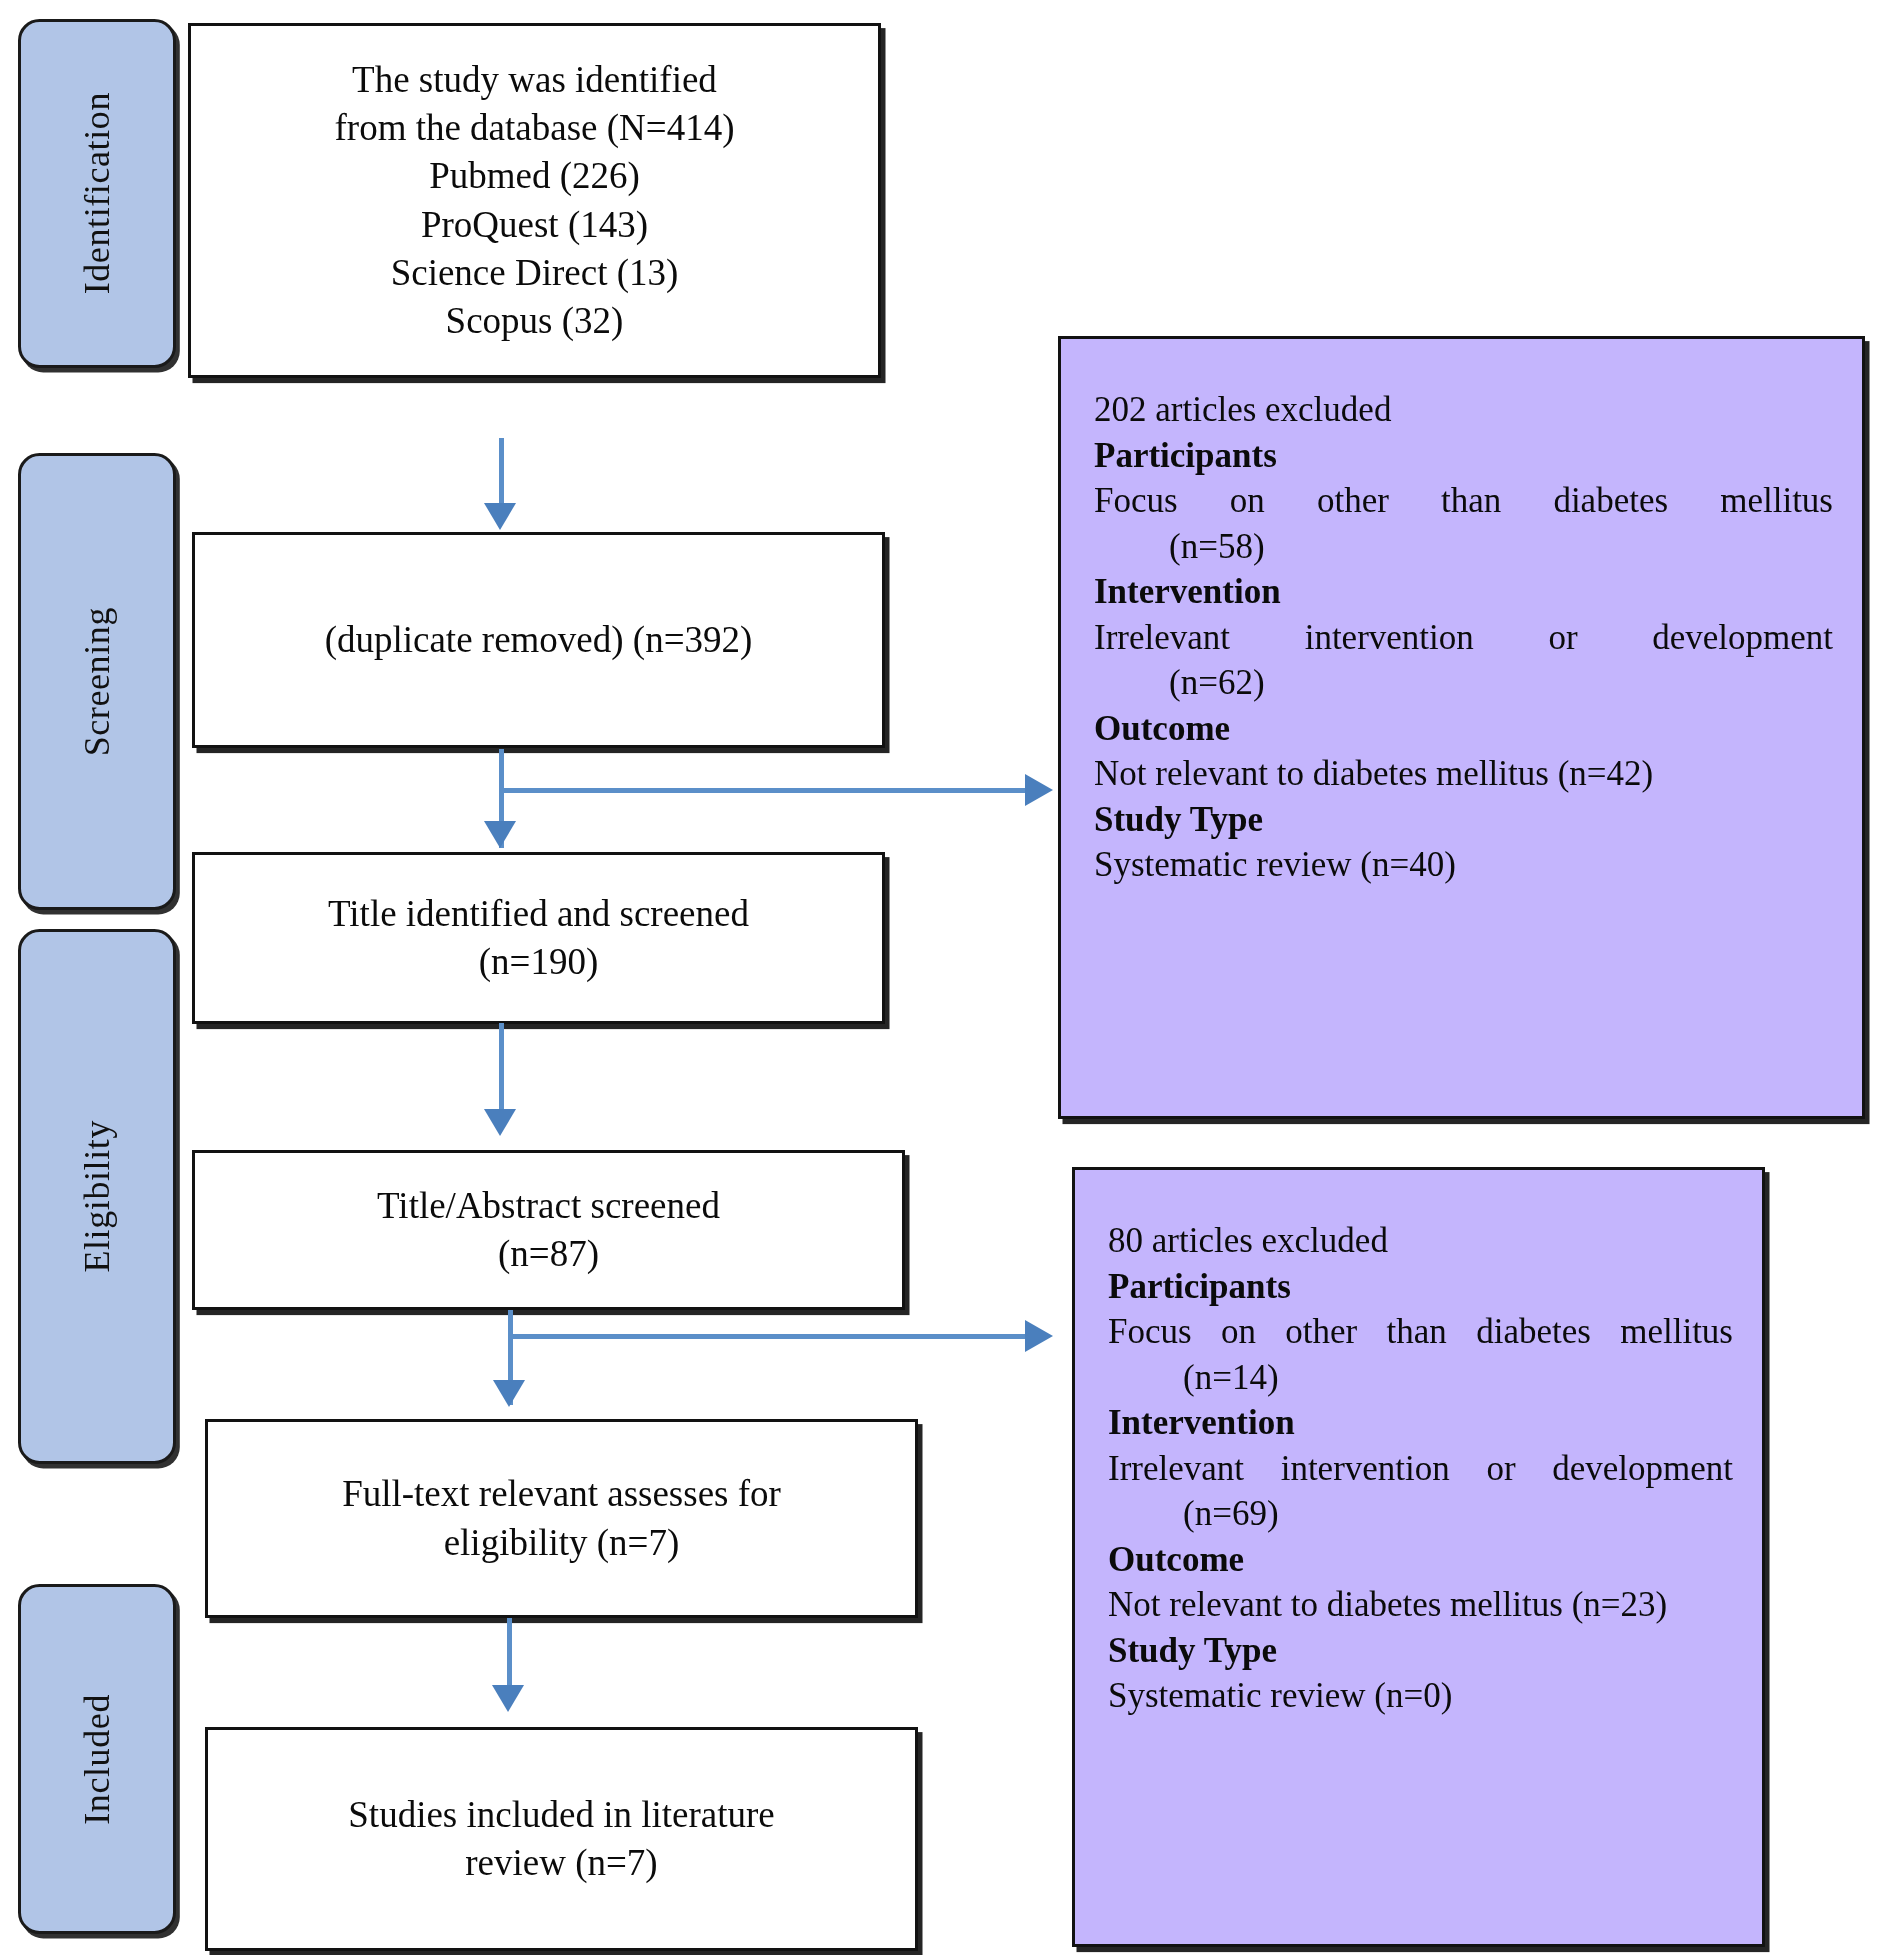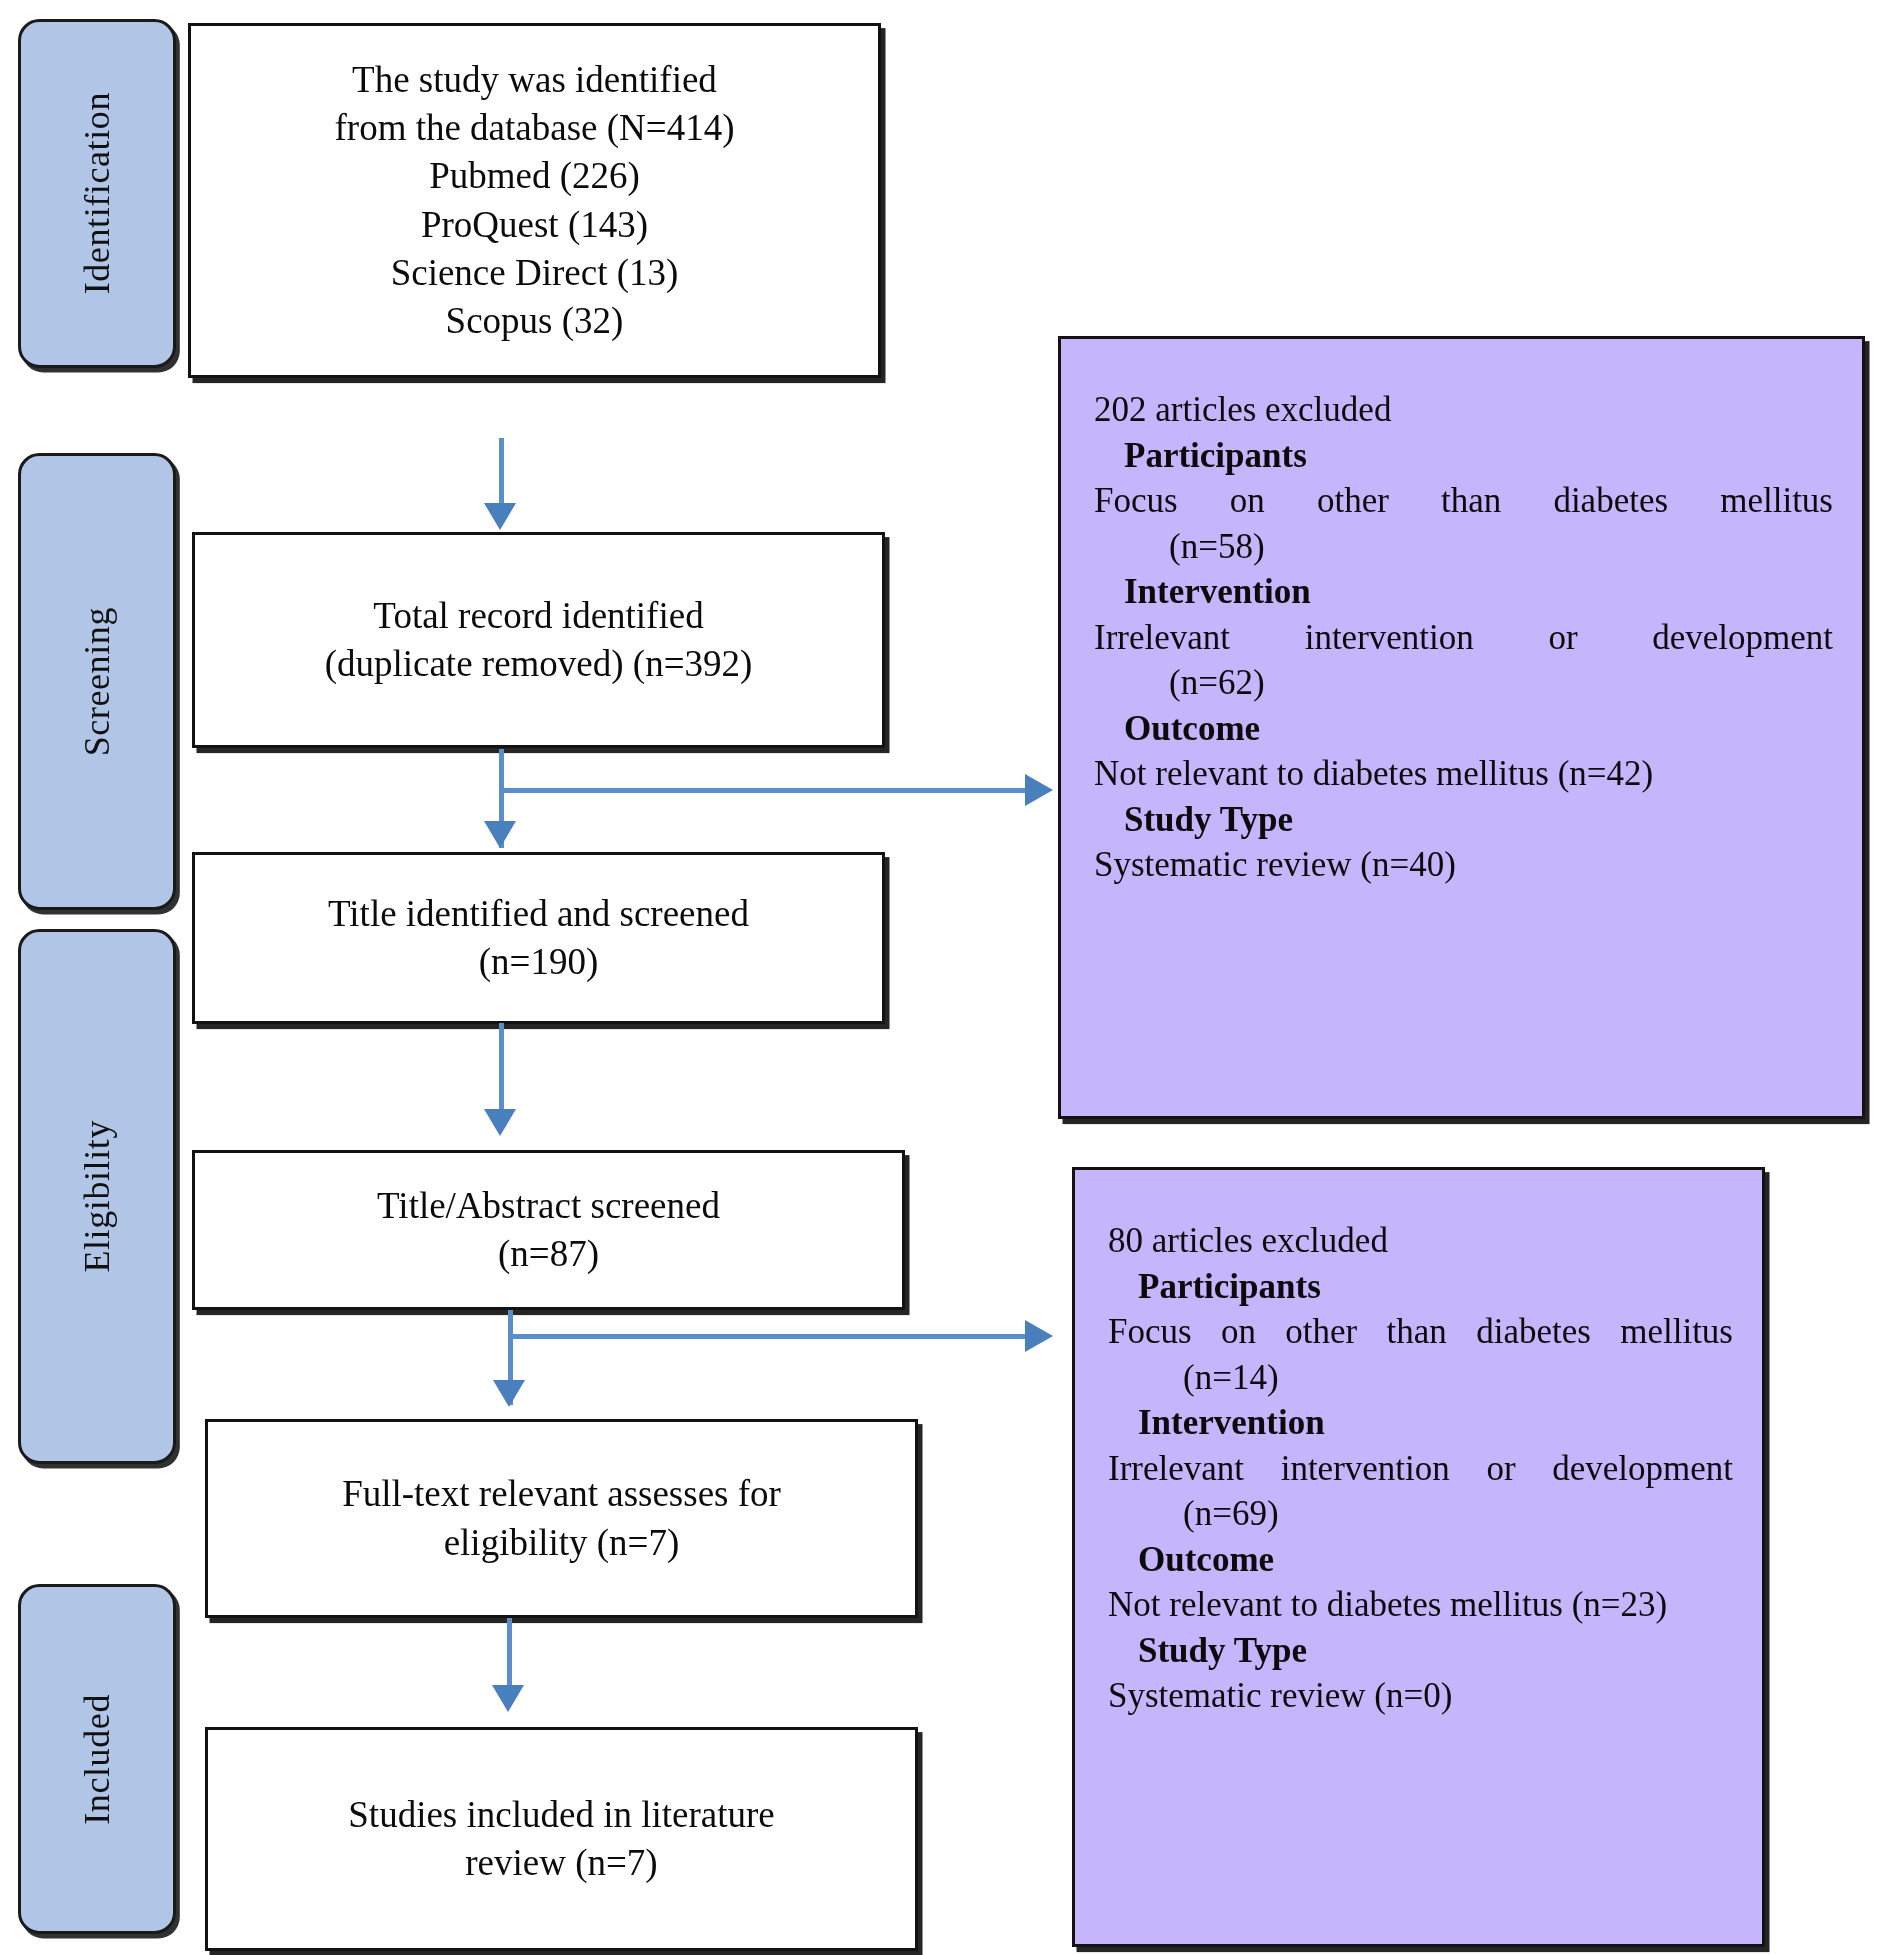--- a/index.html
+++ b/index.html
@@ -69,21 +69,21 @@
   }
   .xbox .xline {
     font-size: 35px;
     line-height: 1.30;
     color: #0b0b0b;
     text-align: justify;
     text-align-last: justify;
     white-space: normal;
   }
   .xbox .xline.plain { text-align: left; text-align-last: left; }
-  .xbox .xline.bold  { font-weight: bold; text-align: left; text-align-last: left; margin-left: 30px; }
+  .xbox .xline.bold  { font-weight: bold; text-align: left; text-align-last: left; }
   .xbox .xline.indent{ text-align: right; text-align-last: left; padding-left: 75px; }
 
   
   .vline {
     position: absolute;
     width: 4.5px;
     background: #5b8fc9;
   }
   .hline {
     position: absolute;
@@ -132,21 +132,20 @@
       <div>from the database (N=414)</div>
       <div>Pubmed (226)</div>
       <div>ProQuest (143)</div>
       <div>Science Direct (13)</div>
       <div>Scopus (32)</div>
     </div>
   </div>
 
   <div class="pbox" style="left:192px; top:532px; width:693px; height:216px;">
     <div class="ptext">
-      <div>Total record identified</div>
       <div>(duplicate removed) (n=392)</div>
     </div>
   </div>
 
   <div class="pbox" style="left:192px; top:852px; width:693px; height:172px;">
     <div class="ptext">
       <div>Title identified and screened</div>
       <div>(n=190)</div>
     </div>
   </div>

